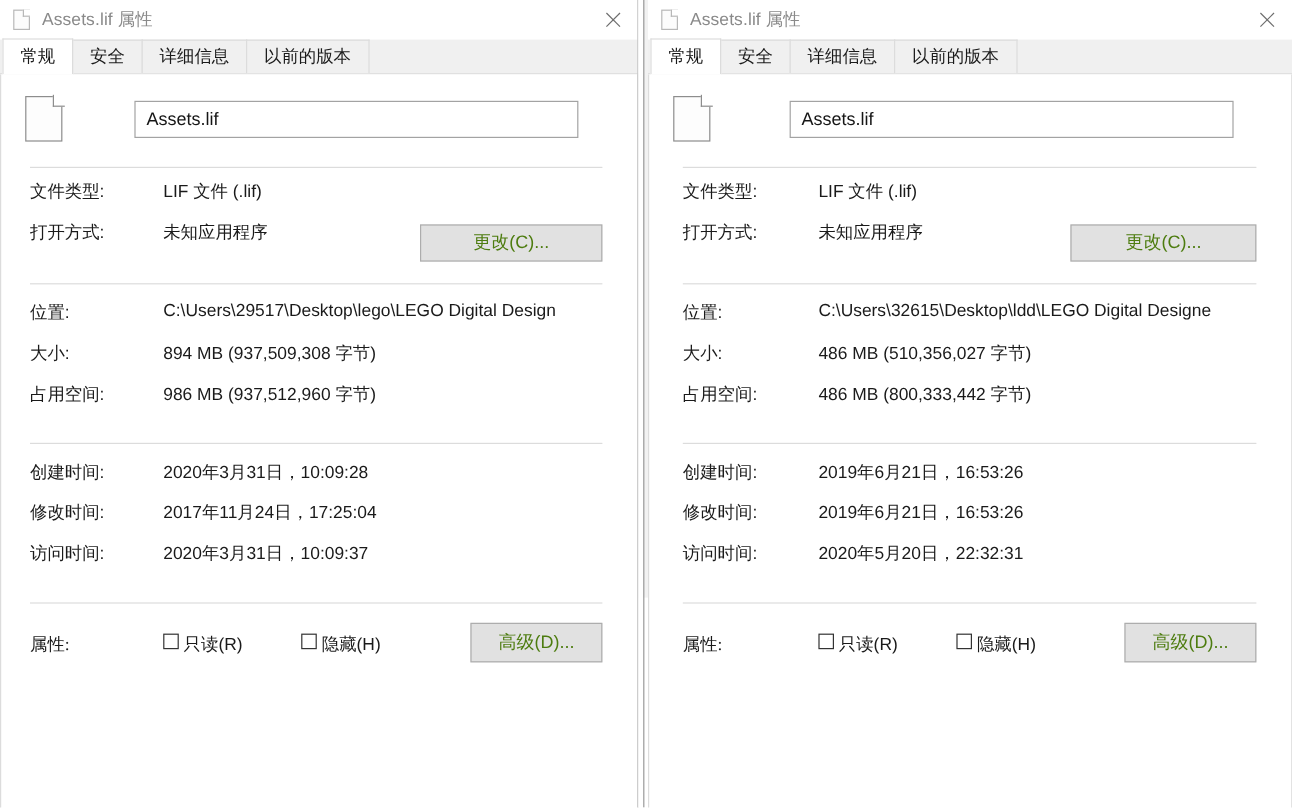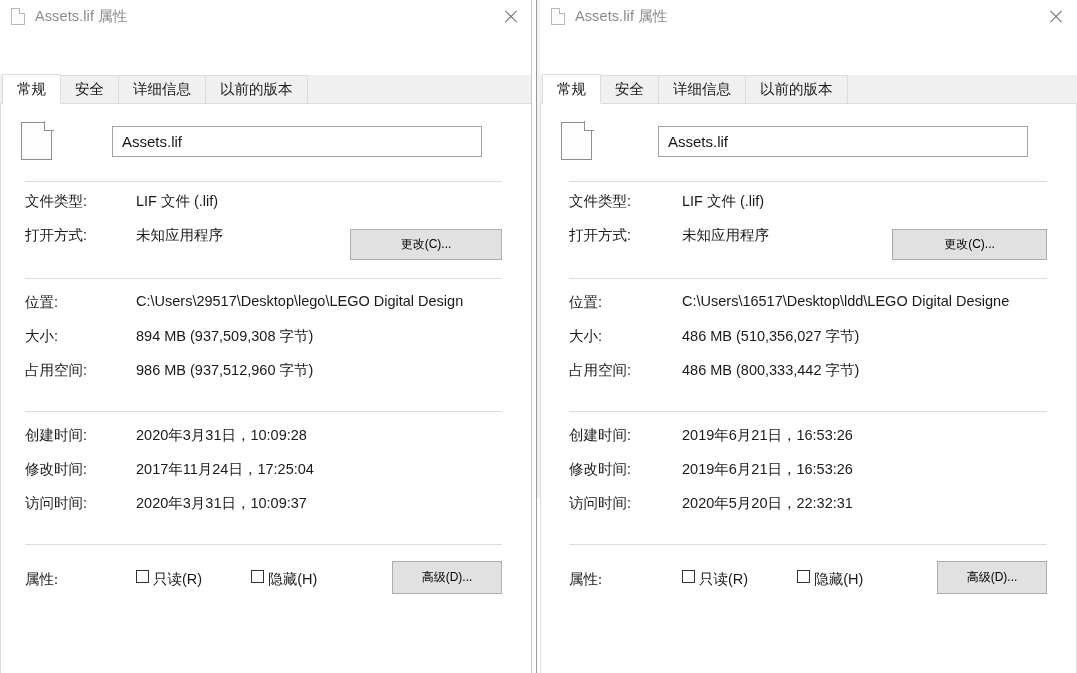--- a/index.html
+++ b/index.html
@@ -108,21 +108,20 @@
   
   .tabstrip {
     flex: 0 0 29px;
     height: 29px;
     background: #f0f0f0;
     display: flex;
     align-items: flex-end;
     padding-left: 2px;
     position: relative;
     border-bottom: 1px solid #dcdcdc;
-    margin-top: 42px;
   }
   .tab {
     height: 28px;
     padding: 0 14px;
     display: flex;
     align-items: center;
     font-size: 14.5px;
     color: #1a1a1a;
     background: #f0f0f0;
     border-left: 1px solid #dcdcdc;
@@ -220,22 +219,22 @@
   .dialog-left  .row .lbl { width: 111px; margin-left: 24px; }
   .dialog-left  .row .val { width: 372px; }
   .dialog-right .row .lbl { width: 113px; margin-left: 28px; }
   .dialog-right .row .val { width: 372px; }
 
   
   .btn {
     position: absolute;
     background: #e1e1e1;
     border: 1px solid #adadad;
-    font-size: 12px;
-    color: #000000;
+    font-size: 15px;
+    color: #4d7c0f;
     display: flex;
     align-items: center;
     justify-content: center;
     white-space: nowrap;
   }
   .dialog-left  .btn-change { right: 29px;  top: 3px; width: 152px; height: 31px; }
   .dialog-right .btn-change { right: 29px;  top: 3px; width: 155px; height: 31px; }
   .dialog-left  .btn-adv    { right: 29px;  top: 2px; width: 110px; height: 33px; }
   .dialog-right .btn-adv    { right: 29px;  top: 2px; width: 110px; height: 33px; }
 
@@ -433,21 +432,21 @@
         </div>
       </div>
 
       <div class="sp-18"></div>
       <div class="divider"></div>
       <div class="sp-12"></div>
 
       <div class="section">
         <div class="row">
           <span class="lbl">位置:</span>
-          <span class="val">C:\Users\16517\Desktop\ldd\LEGO Digital Designe</span>
+          <span class="val">C:\Users\32615\Desktop\ldd\LEGO Digital Designe</span>
         </div>
         <div class="row">
           <span class="lbl">大小:</span>
           <span class="val">486 MB (510,356,027 字节)</span>
         </div>
         <div class="row">
           <span class="lbl">占用空间:</span>
           <span class="val">486 MB (800,333,442 字节)</span>
         </div>
       </div>

